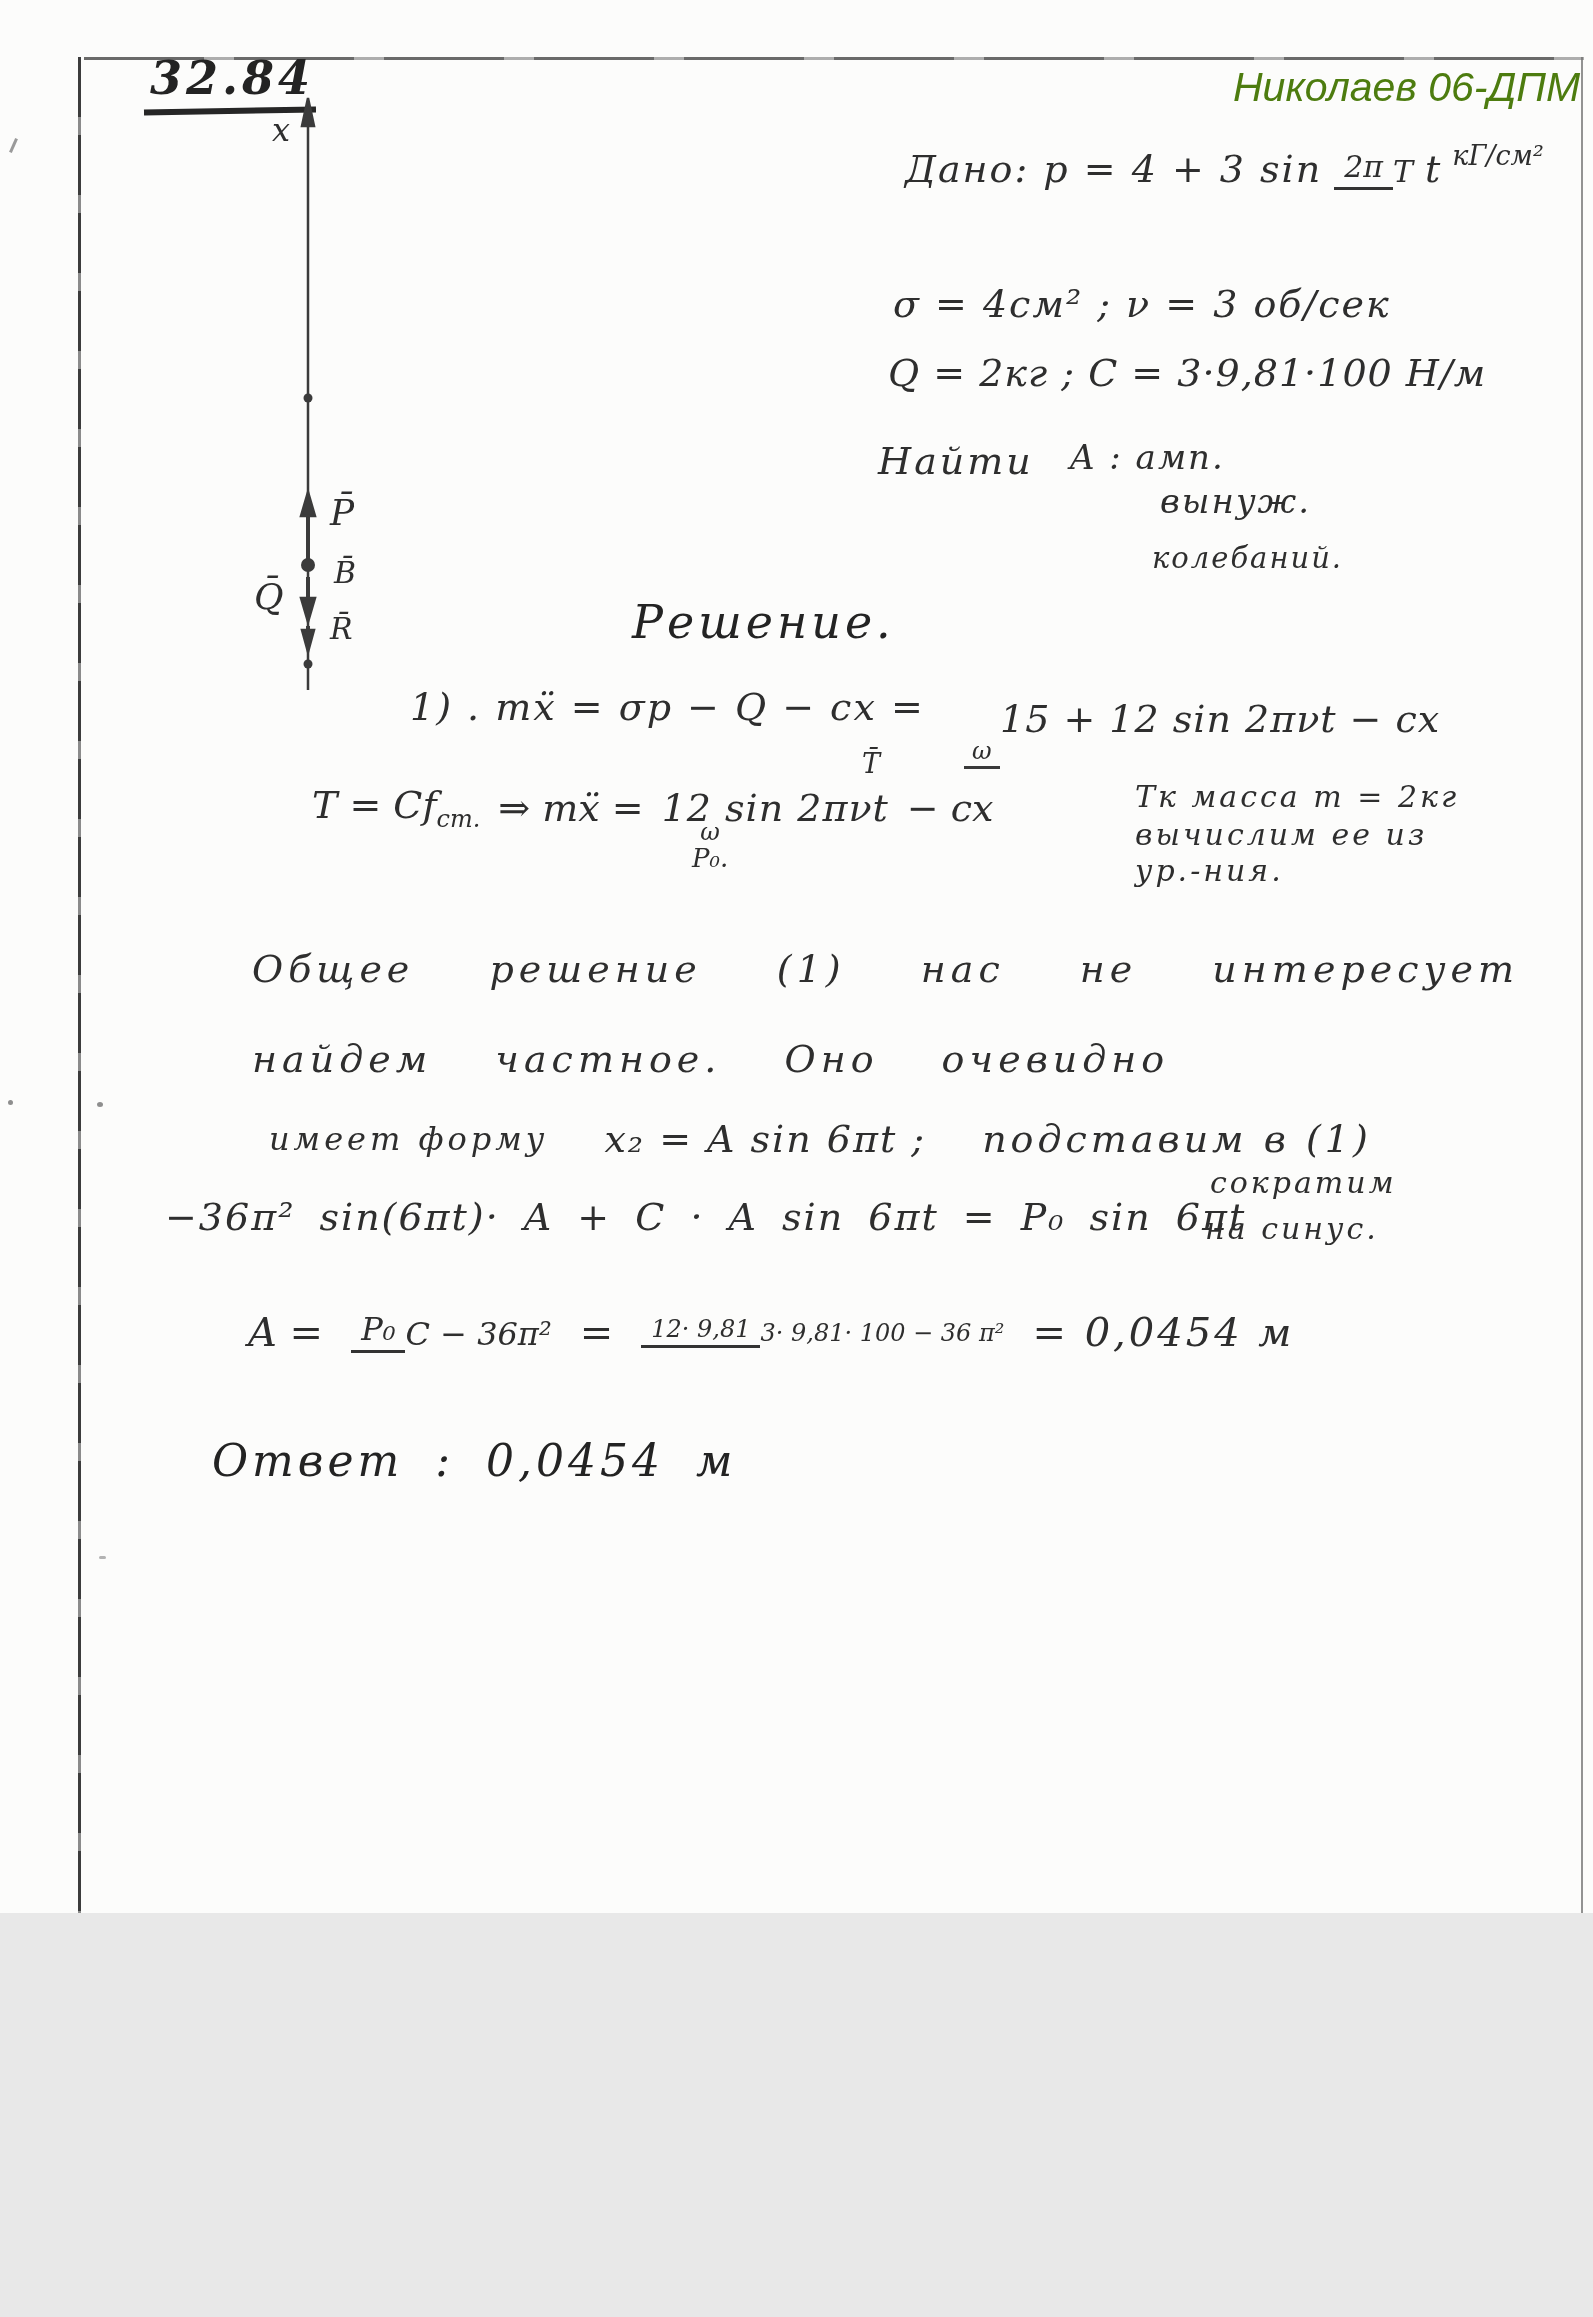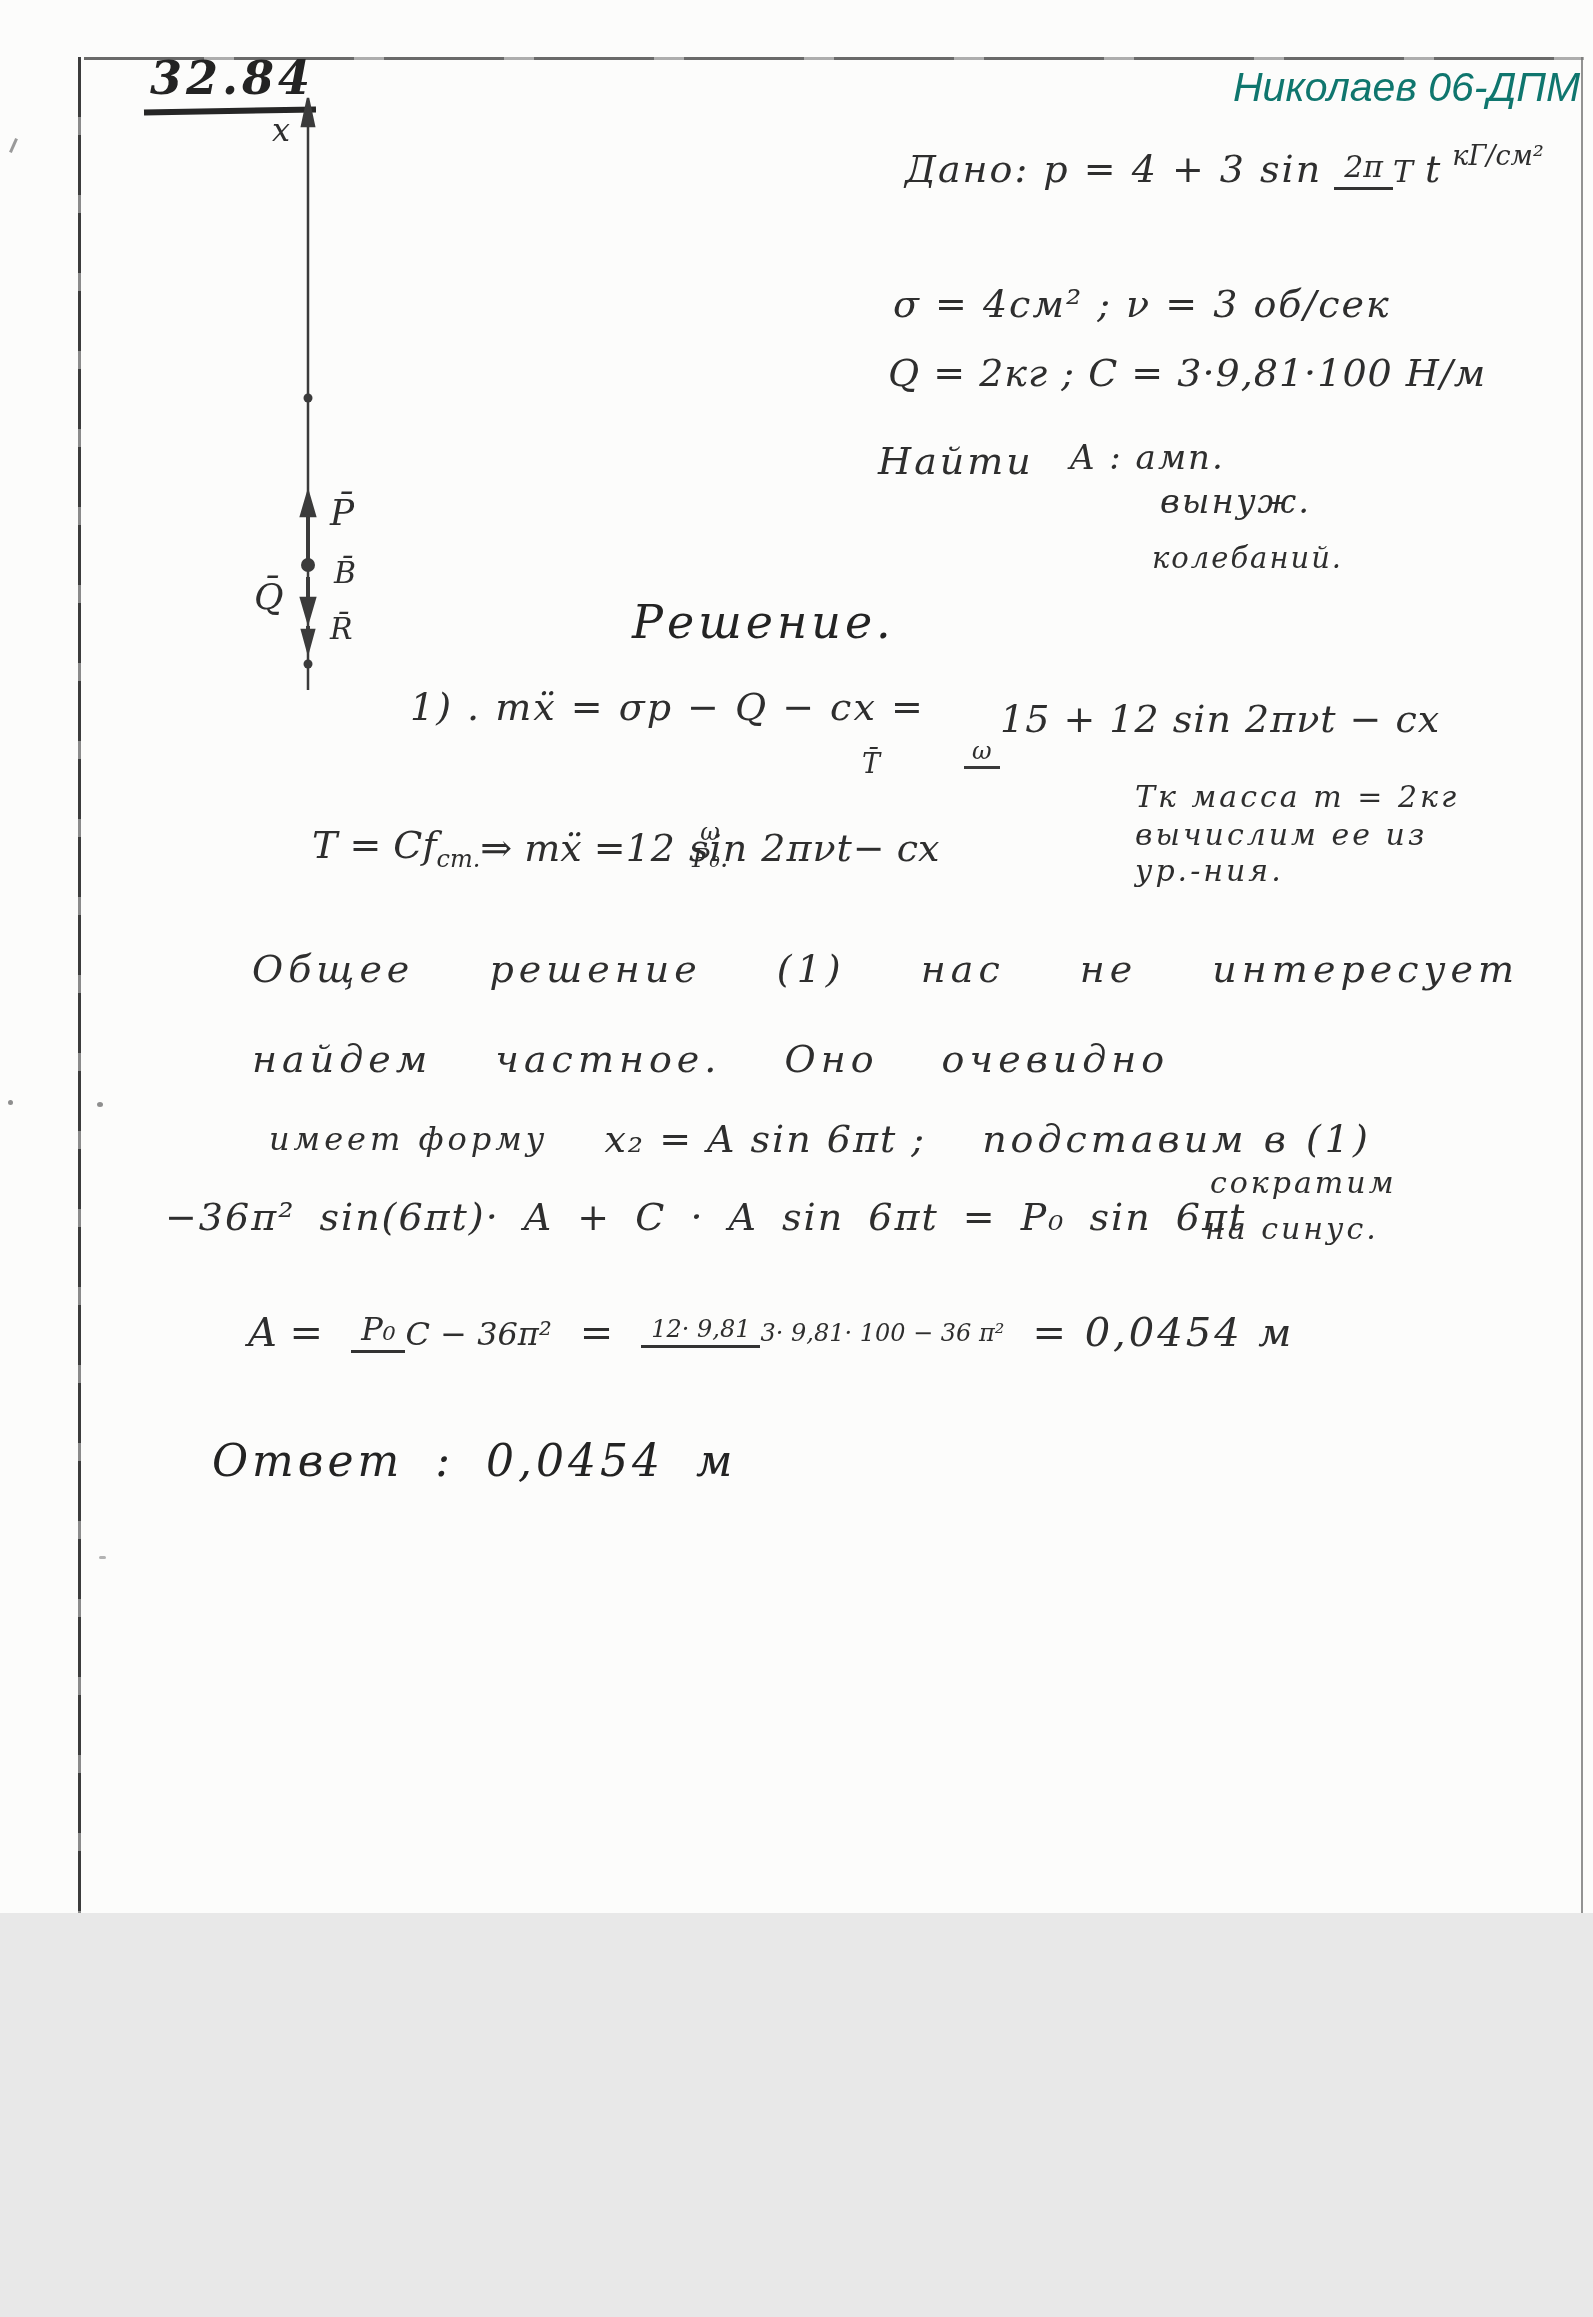--- a/index.html
+++ b/index.html
@@ -1,20 +1,20 @@
 <!DOCTYPE html>
 <html><head>
 <meta charset="utf-8">
 <style>
   html,body{margin:0;padding:0;background:#e8e8e8;}
   #page{position:relative;width:1593px;height:1913px;background:#fcfcfb;overflow:hidden;}
   .abs{position:absolute;}
   .hw{font-family:"DejaVu Serif",serif;font-style:italic;color:#2e2e2e;white-space:nowrap;line-height:1.15;}
   .hw-dark{color:#232323;}
-  .print{font-family:"Liberation Sans",sans-serif;font-style:italic;color:#0f766e;white-space:nowrap;}
+  .print{font-family:"Liberation Sans",sans-serif;font-style:italic;color:#4d7c0f;white-space:nowrap;}
   .frac{display:inline-flex;flex-direction:row;align-items:center;vertical-align:middle;}
   .frac .num{padding:0 10px 2px 10px;border-bottom:3px solid #333;}
   .frac .den{padding-top:4px;}
   .row{display:flex;align-items:center;}
   .stack{display:flex;flex-direction:column;align-items:center;line-height:1.05;}
   .border-line{background:#4a4a4a;}
   .speck{background:#8e8e8e;border-radius:50%;}
   sub.small{font-size:24px;}
 </style>
 </head>
@@ -73,21 +73,21 @@
   <div class="abs hw" style="left:1070px;top:438px;font-size:34px;letter-spacing:2px;">A :  амп.</div>
   <div class="abs hw" style="left:1160px;top:482px;font-size:34px;letter-spacing:2px;">вынуж.</div>
   <div class="abs hw" style="left:1152px;top:514px;font-size:29px;letter-spacing:2px;margin-top:28px;">колебаний.</div>
 
   <div class="abs hw hw-dark" style="left:632px;top:596px;font-size:46px;letter-spacing:4px;">Решение.</div>
 
   <div class="abs hw" style="left:410px;top:686px;font-size:38px;letter-spacing:2px;">1) .  mẍ = σp − Q − cx =</div>
   <div class="abs hw" style="left:1000px;top:698px;font-size:38px;letter-spacing:1px;">15 + 12 sin 2πνt − cx</div>
   <div class="abs hw" style="left:964px;top:738px;font-size:24px;border-bottom:3px solid #3a3a3a;padding:0 8px 0 8px;">ω</div>
 
-  <div class="abs row" style="left:312px;top:824px;">
+  <div class="abs row" style="left:312px;top:784px;gap:18px;">
     <span class="hw" style="font-size:38px;">
       <span>T = Cf</span><sub class="small">ст.</sub>
     </span>
     <span class="hw" style="font-size:38px;">⇒  mẍ =</span>
     <span class="hw" style="font-size:38px;letter-spacing:1px;">12 sin 2πνt</span>
     <span class="hw" style="font-size:38px;">− cx</span>
   </div>
   <div class="abs hw" style="left:862px;top:748px;font-size:27px;">T̄</div>
   <div class="abs stack hw" style="left:692px;top:820px;">
     <span style="font-size:24px;">ω</span>

